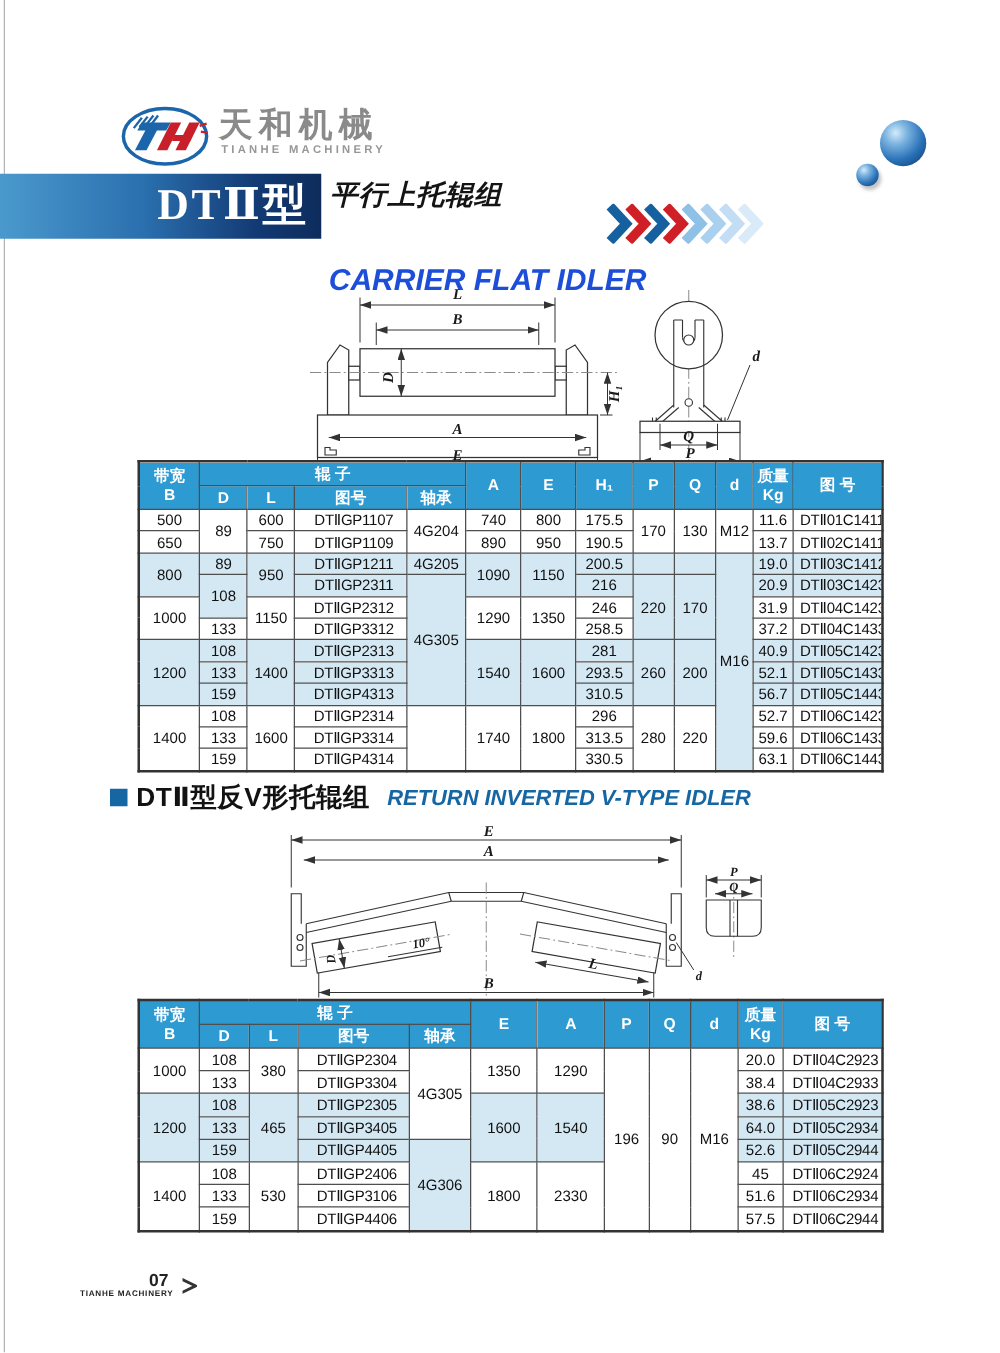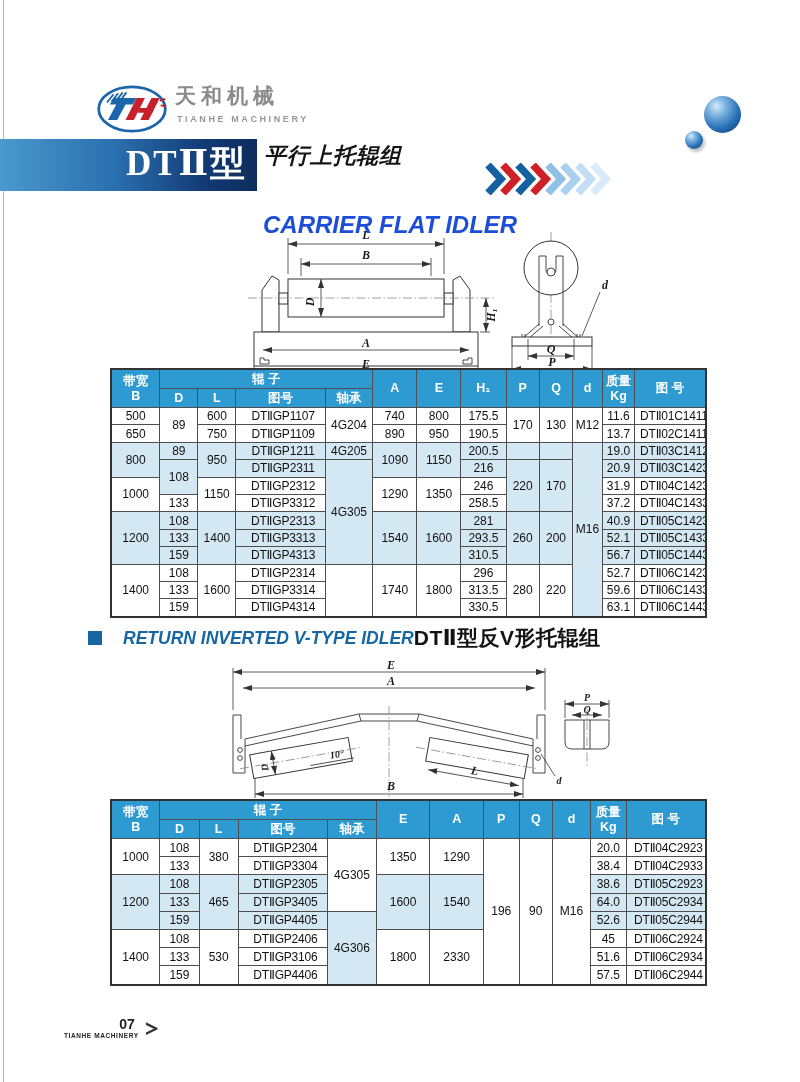--- a/index.html
+++ b/index.html
@@ -4,21 +4,21 @@
 <style>
   html,body{margin:0;padding:0;}
   body{width:800px;height:1082px;position:relative;overflow:hidden;background:#fff;
        font-family:"Liberation Sans","DejaVu Sans",sans-serif;color:#111;}
   .abs{position:absolute;}
   
   #left-line{left:3px;top:0;width:1px;height:1082px;background:#b4b4b4;}
   
   #logo-block{left:95px;top:80px;width:330px;height:60px;}
   #logo-mark{position:absolute;left:0;top:2px;}
-  #logo-cn{position:absolute;left:80px;top:2px;font-size:21px;font-weight:bold;color:#8a8a8a;letter-spacing:5px;font-family:Liberation Mono, monospace;}
+  #logo-cn{position:absolute;left:80px;top:2px;font-size:27px;font-weight:bold;color:#8a8a8a;letter-spacing:5px;font-family:Liberation Mono, monospace;}
   #logo-en{position:absolute;left:82px;top:34px;font-size:9px;font-weight:bold;color:#979797;letter-spacing:2.6px;}
   
   #banner{left:0;top:139px;width:257px;height:52px;background:linear-gradient(to right,#4a99cd 0%,#2a6fae 45%,#123a74 80%,#0d2c5c 100%);
           text-align:right;line-height:50px;color:#fff;font-family:"Liberation Serif","DejaVu Serif",serif;
           font-weight:bold;font-size:35px;letter-spacing:2px;padding-right:0;}
   #banner span{padding-right:10px;display:inline-block;}
   #title-cn{left:264px;top:141px;font-size:22px;font-weight:bold;color:#141414;letter-spacing:1px;font-style:italic;}
   #title-en{left:263px;top:171px;font-size:24px;font-weight:bold;font-style:italic;color:#1d4ed8;margin-top:40px;}
   #chevrons{left:484px;top:163px;}
   
@@ -206,22 +206,22 @@
     <text class="lab" x="76" y="140">P</text>
   </g>
   <g>
     <line class="dim" x1="124" y1="66" x2="106" y2="110"></line>
     <text class="lab" x="129" y="63">d</text>
   </g>
 </svg>
 
 <div id="section2-title" class="abs">
   <div id="section2-square"></div>
+  <div id="section2-cn">DTⅡ型反V形托辊组</div>
   <div id="section2-en">RETURN INVERTED V-TYPE IDLER</div>
-  <div id="section2-cn">DTⅡ型反V形托辊组</div>
 </div>
 
 <svg class="abs" style="left:213px;top:658px;" width="405" height="145" viewBox="0 0 405 145">
   <defs>
     <marker id="a3" markerWidth="10" markerHeight="8" refX="9" refY="3" orient="auto-start-reverse" markerUnits="userSpaceOnUse">
       <path d="M0,0 L9,3 L0,6 z" fill="#333"></path>
     </marker>
   </defs>
   <g>
     <line class="dim" x1="20" y1="10" x2="20" y2="52"></line>

